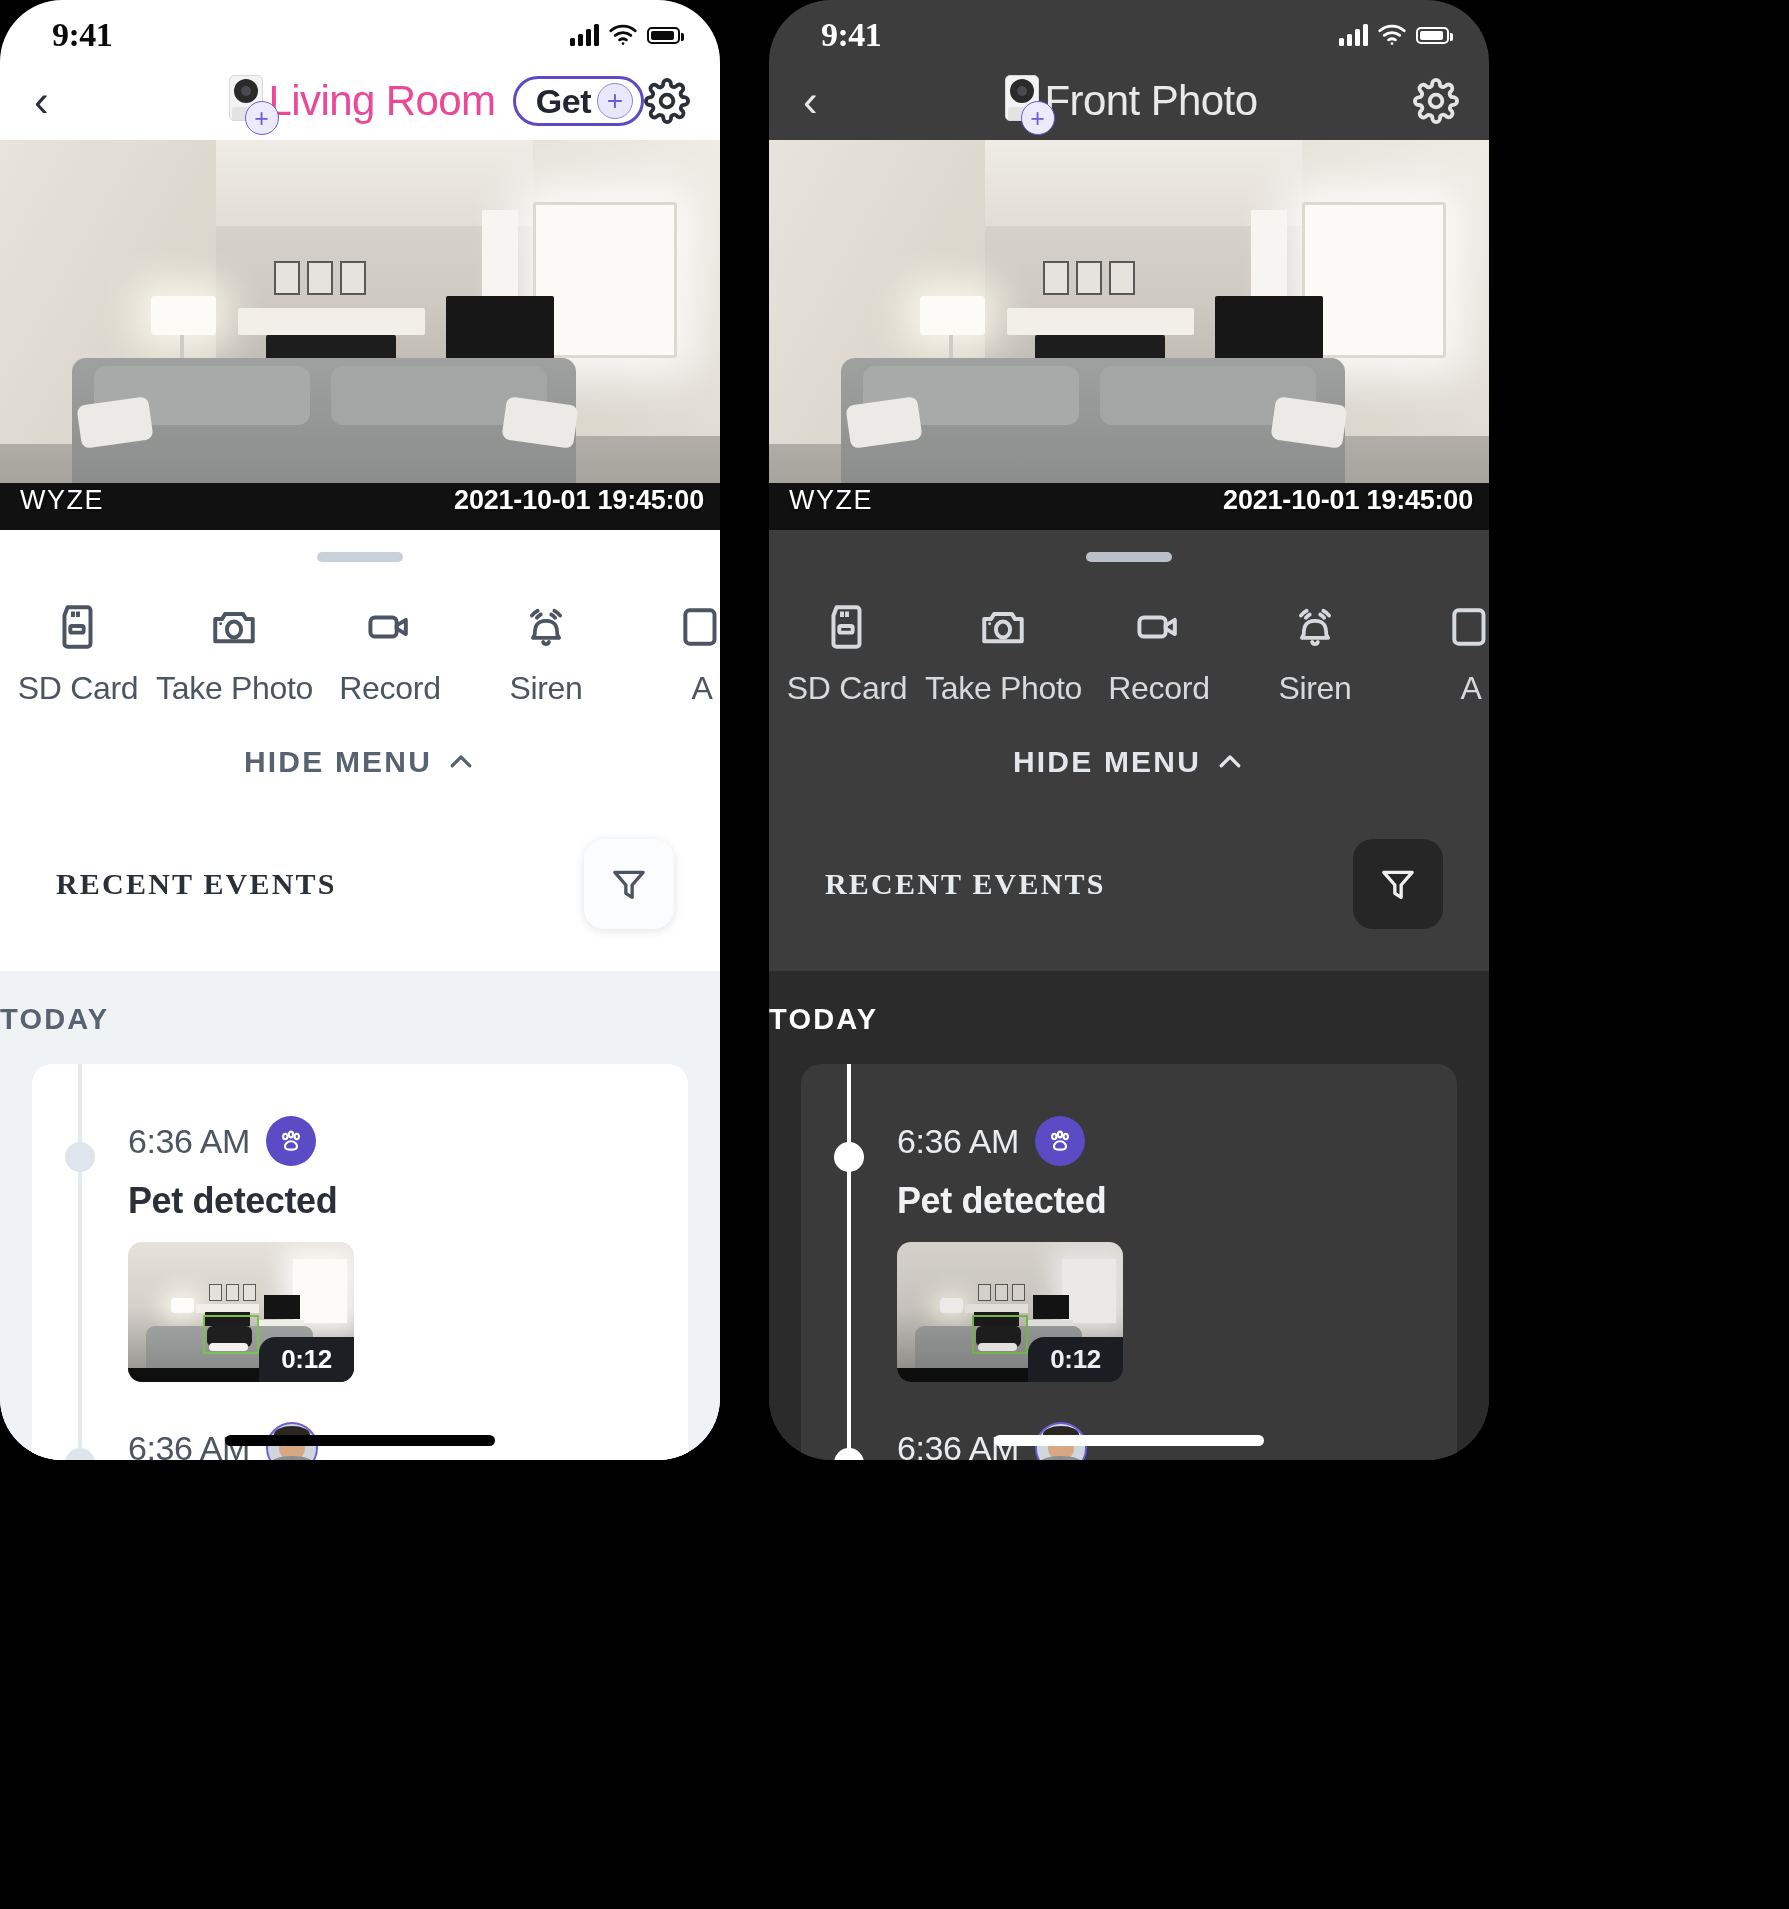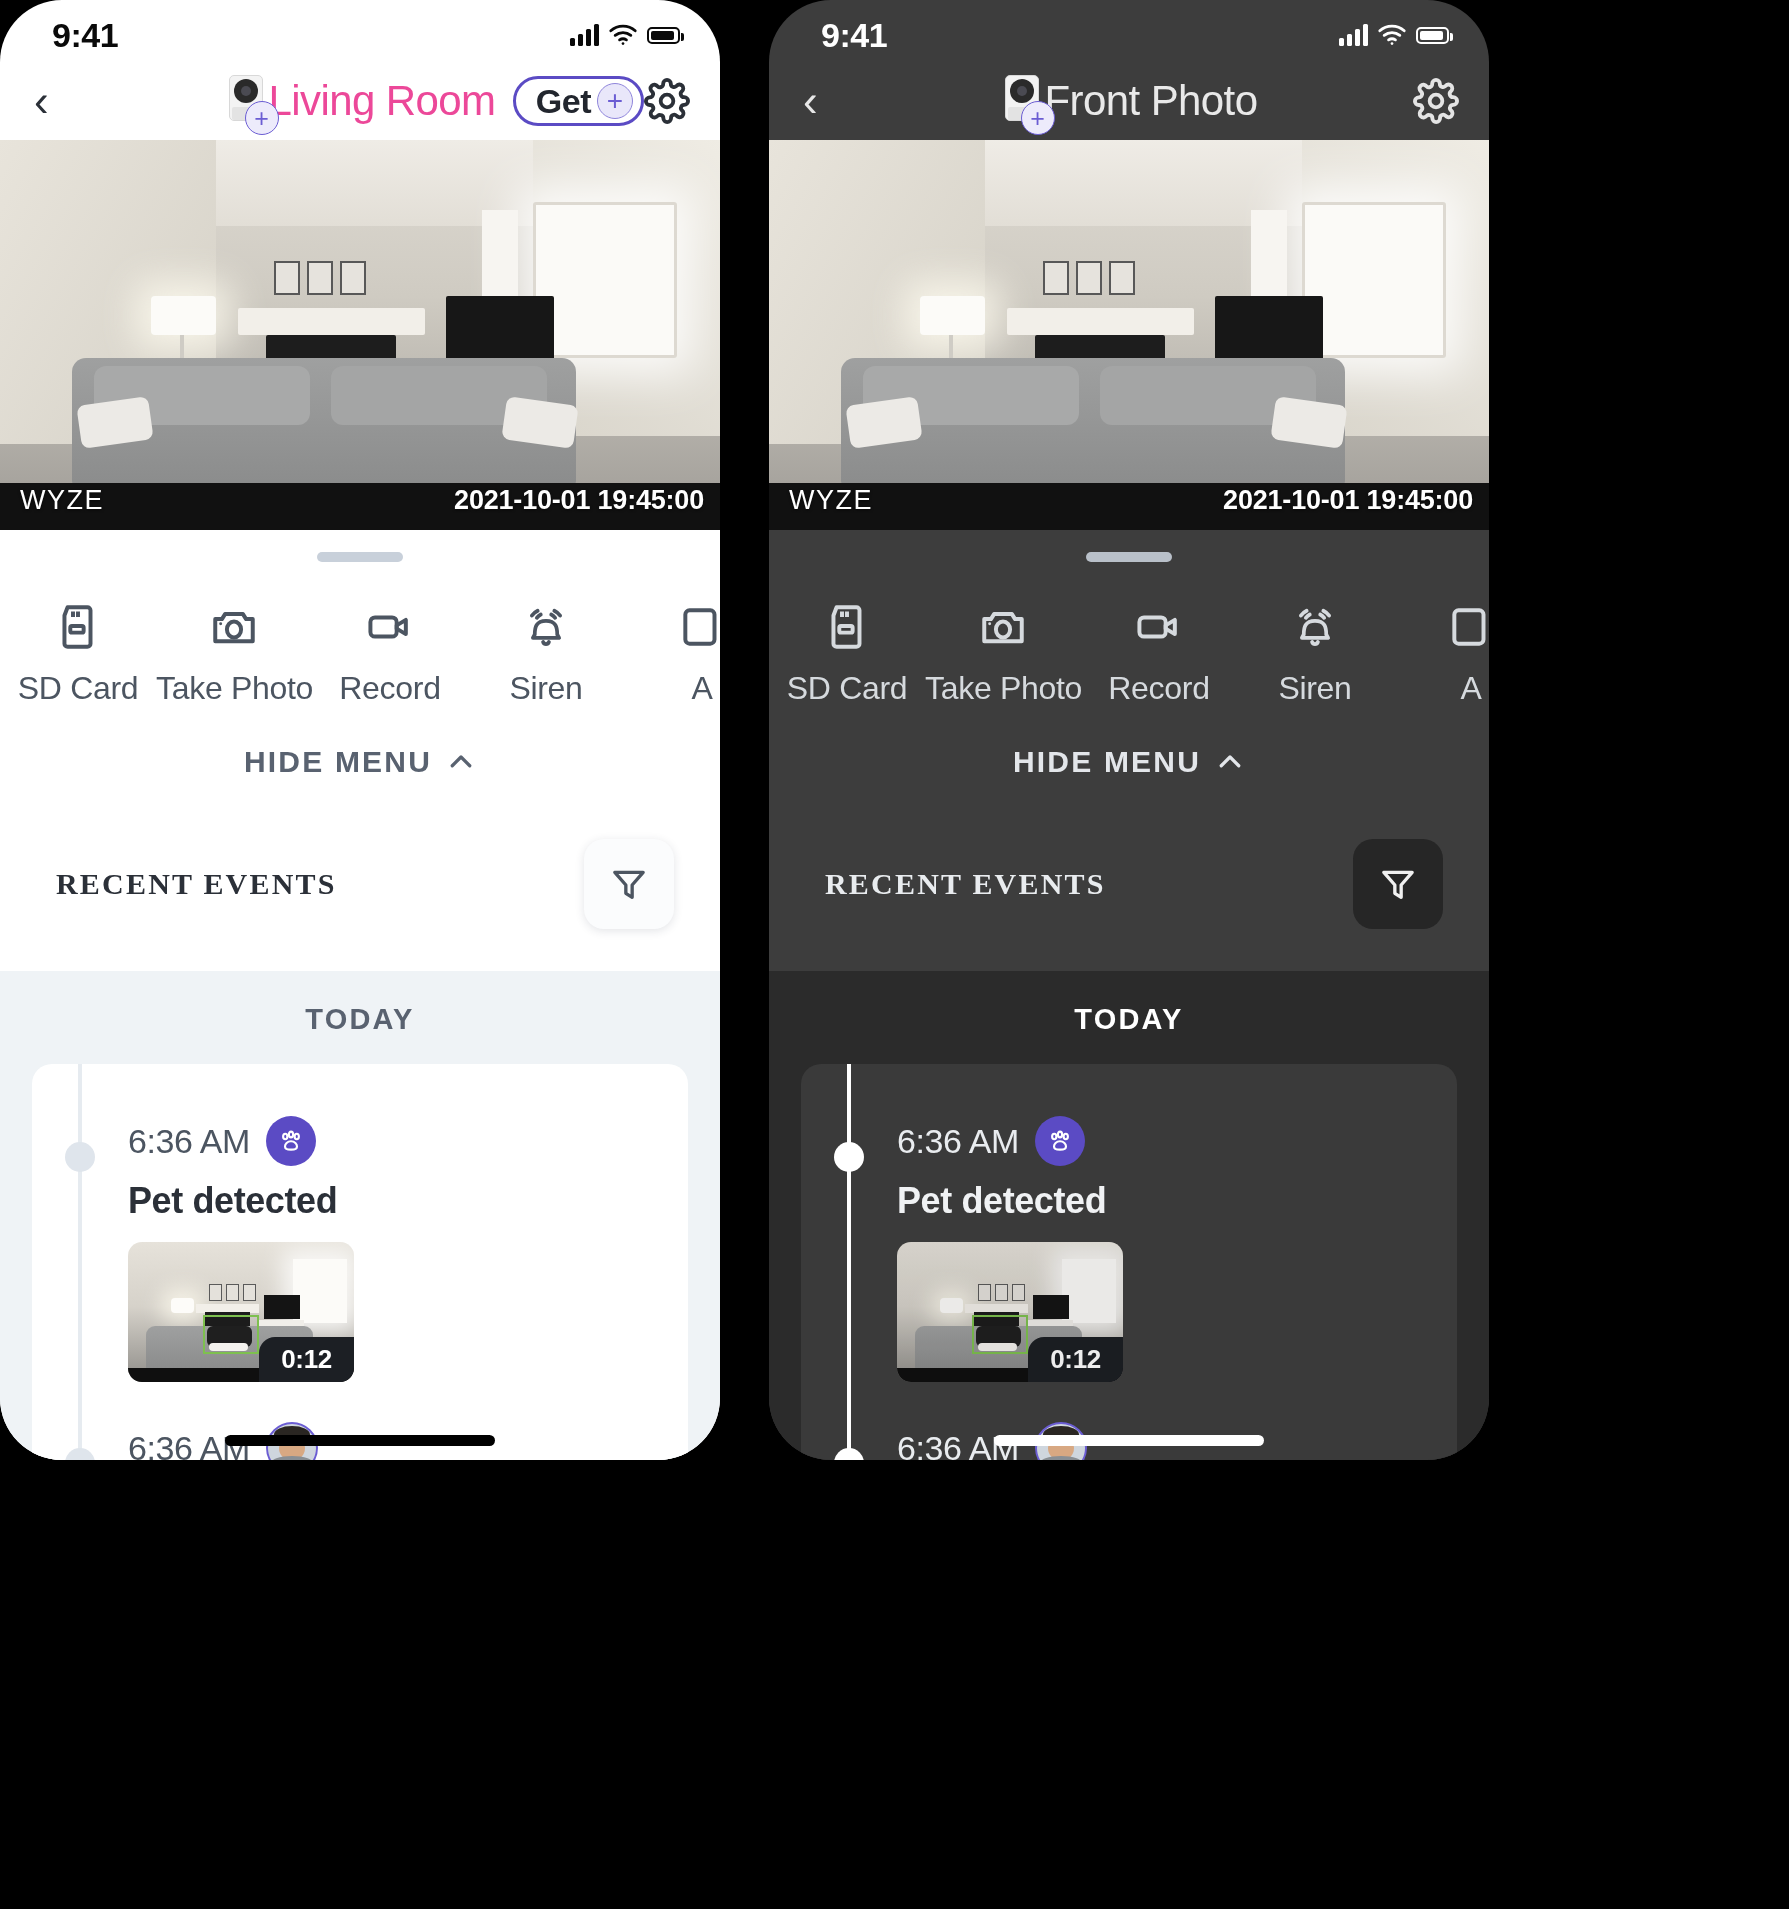--- a/index.html
+++ b/index.html
@@ -30,21 +30,21 @@
     border-radius:78px; background:#000;
   }
 
   
   .statusbar {
     position: relative;
     height: 62px;
     display:flex; align-items:center; justify-content:space-between;
     padding: 8px 40px 0 52px;
   }
-  .sb-time { font-size: 34px; font-weight: 700; letter-spacing:-0.5px; }
+  .sb-time { font-size: 34px; font-weight: 700; letter-spacing:-0.5px;font-family:Liberation Serif, serif; }
   .sb-right { display:flex; align-items:center; gap:9px; }
   .light .sb-time, .light .sb-right { color:#0a0a0a; }
   .dark  .sb-time, .dark  .sb-right { color:#ffffff; }
 
   .bars { display:flex; align-items:flex-end; gap:3px; height:22px; }
   .bars i { display:block; width:5px; background:currentColor; border-radius:1.5px; }
   .bars i:nth-child(1){ height:8px; }
   .bars i:nth-child(2){ height:12px; }
   .bars i:nth-child(3){ height:17px; }
   .bars i:nth-child(4){ height:22px; }
@@ -222,21 +222,21 @@
   .dark  .filter-btn { background:#262626; }
   .filter-btn svg { width:40px; height:40px; }
   .light .filter-btn { color:#4c5561; }
   .dark  .filter-btn { color:#f0f0f0; }
 
   
   .events-list { padding-bottom:40px; }
   .light .events-list { background:#eff3f6; }
   .dark  .events-list { background:#2b2b2b; }
   .today {
-    text-align:center; font-size:29px; font-weight:700; letter-spacing:2.2px;
+    text-align:left; font-size:29px; font-weight:700; letter-spacing:2.2px;
     padding: 32px 0 28px;
   }
   .light .today { color:#596270; }
   .dark  .today { color:#ffffff; }
 
   .events-card {
     margin: 0 32px; border-radius:20px; position:relative;
     padding: 34px 0 10px 0;
   }
   .light .events-card { background:#ffffff; }

